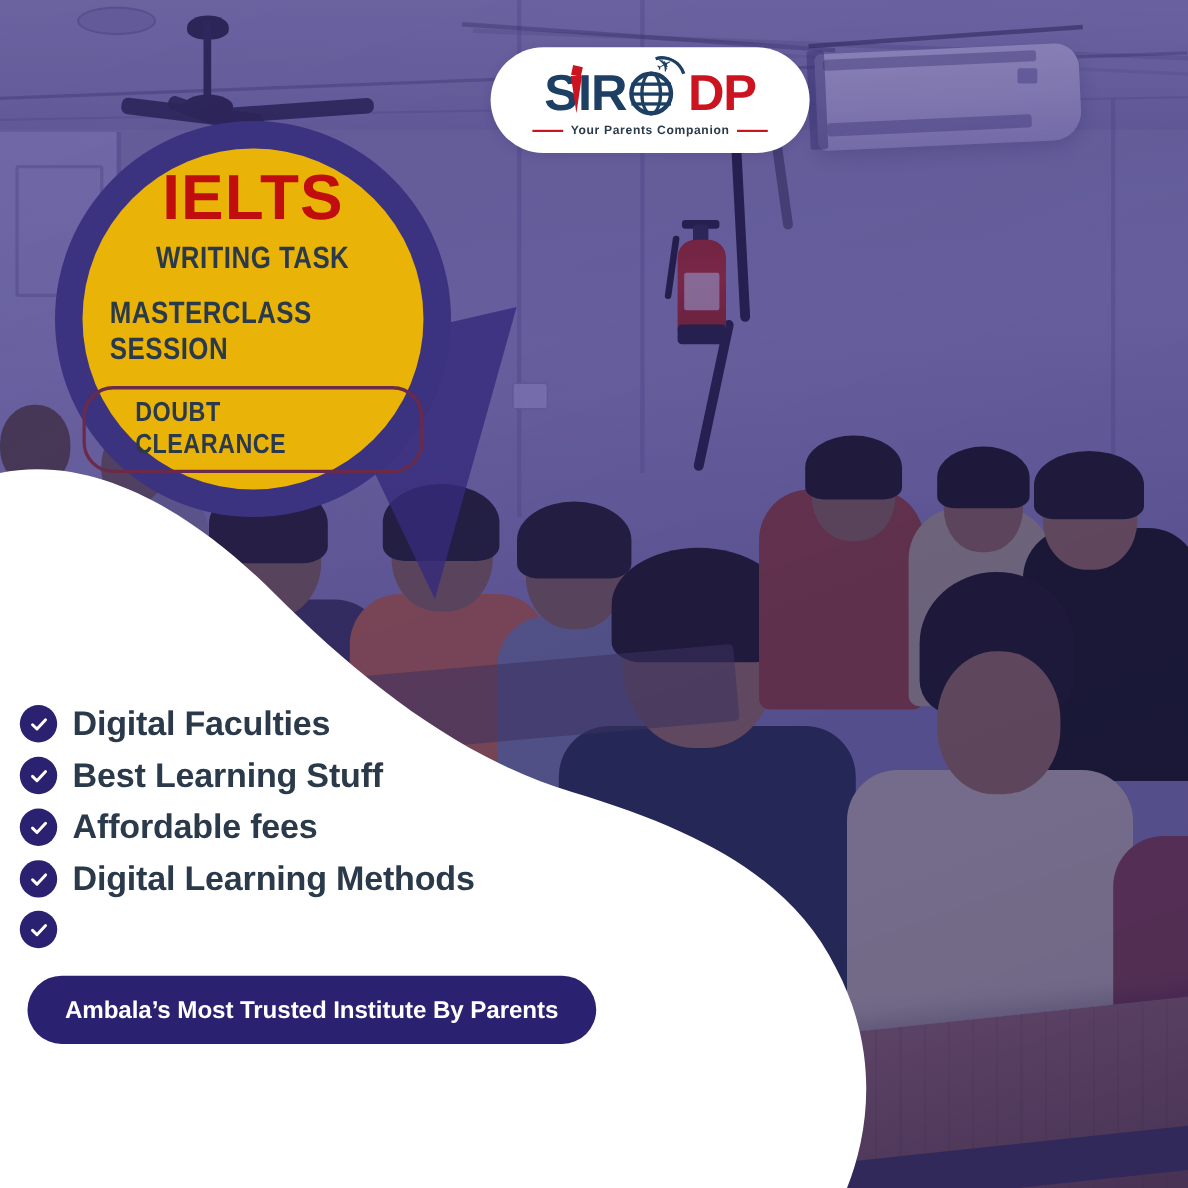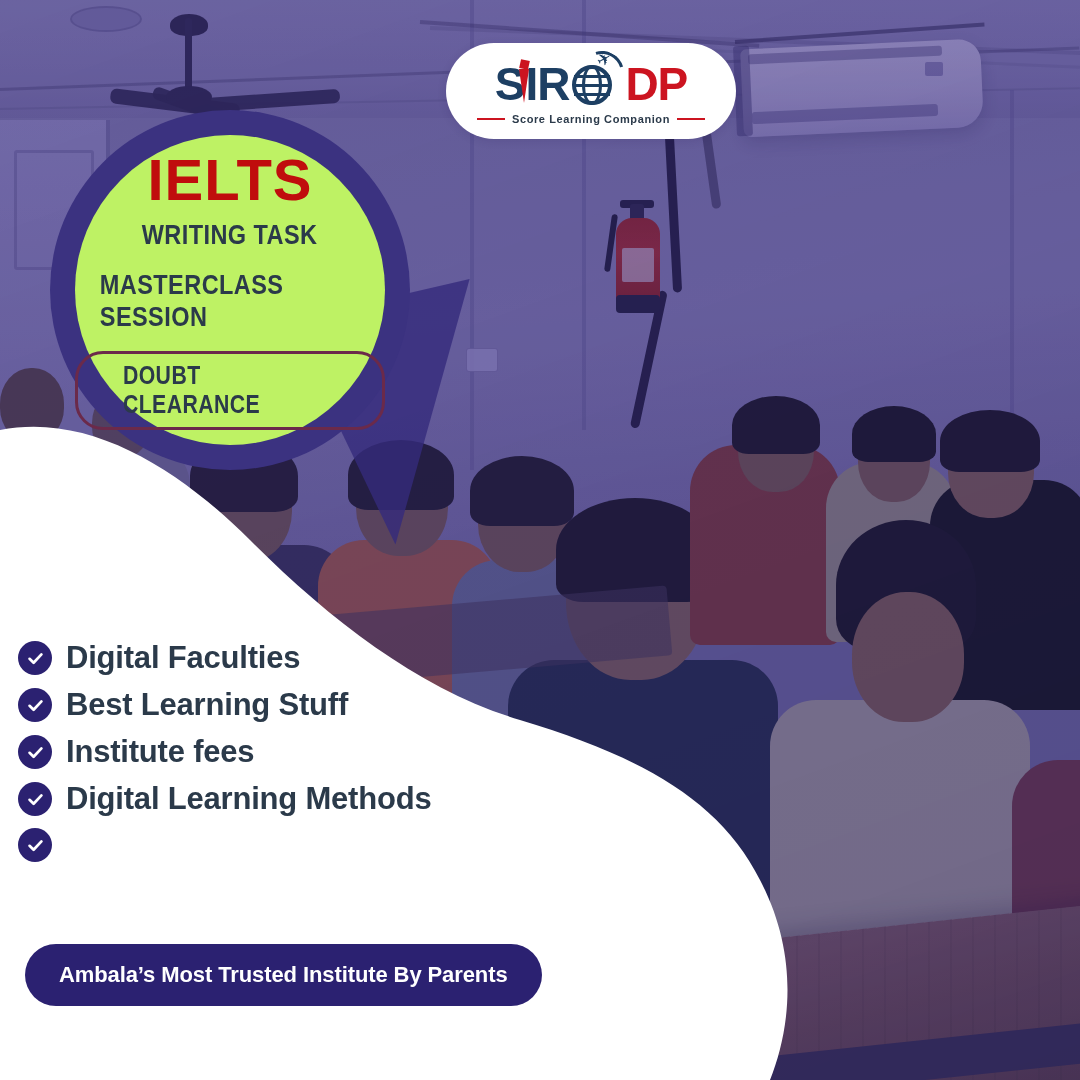--- a/index.html
+++ b/index.html
@@ -105,21 +105,21 @@
     transform-origin:top center;
   }
   .bubble-ring{
     position:absolute;left:50px;top:110px;width:360px;height:360px;
     border-radius:50%;
     background:#3b3280;
   }
   .bubble{
     position:absolute;left:75px;top:135px;width:310px;height:310px;
     border-radius:50%;
-    background:#bef264;
+    background:#eab308;
     display:flex;flex-direction:column;align-items:center;justify-content:center;
     gap:2px;
   }
   .ielts{
     font-size:58px;font-weight:800;color:#c00d0d;letter-spacing:1px;
     line-height:1;margin-bottom:8px;
   }
   .bub-l1,.bub-l2{
     font-family:"Liberation Sans Narrow","Liberation Sans",sans-serif;
     font-weight:700;color:#2b3a4a;letter-spacing:.5px;
@@ -172,21 +172,21 @@
   .feat{display:flex;align-items:center;gap:14px;}
   .tick{
     width:34px;height:34px;border-radius:50%;background:#2b2171;
     display:flex;align-items:center;justify-content:center;flex:none;
   }
   .tick svg{display:block;}
   .feat-txt{font-size:31px;font-weight:700;color:#2b3a4a;letter-spacing:-.2px;white-space:nowrap;}
 
   
   .trust-pill{
-    position:absolute;left:25px;top:944px;
+    position:absolute;left:25px;top:887px;
     background:#2b2171;border-radius:40px;
     padding:18px 34px;
   }
   .trust-txt{font-size:22px;font-weight:700;color:#fff;letter-spacing:-.1px;white-space:nowrap;}
 </style>
 </head>
 <body>
 
 <div class="poster">
 
@@ -312,21 +312,21 @@
         <span class="globe-h gh1"></span>
         <span class="globe-h gh2"></span>
         <span class="globe-h gh3"></span>
         <span class="arc"></span>
         <span class="plane">✈</span>
       </span>
       <span class="lg-dp">DP</span>
     </div>
     <div class="logo-sub">
       <span class="sub-line"></span>
-      <span class="sub-txt">Score Learning Companion</span>
+      <span class="sub-txt">Your Parents Companion</span>
       <span class="sub-line"></span>
     </div>
   </div>
 
   <div class="features">
     <div class="feat">
       <span class="tick">
         <svg width="19" height="19" viewBox="0 0 24 24">
             <path d="M4.5 12.4 L9.6 17.4 L19.5 6.8" fill="none" stroke="#fff" stroke-width="3.4" stroke-linecap="round" stroke-linejoin="round"></path>
           </svg>
@@ -340,21 +340,21 @@
           </svg>
       </span>
       <span class="feat-txt">Best Learning Stuff</span>
     </div>
     <div class="feat">
       <span class="tick">
         <svg width="19" height="19" viewBox="0 0 24 24">
             <path d="M4.5 12.4 L9.6 17.4 L19.5 6.8" fill="none" stroke="#fff" stroke-width="3.4" stroke-linecap="round" stroke-linejoin="round"></path>
           </svg>
       </span>
-      <span class="feat-txt">Institute fees</span>
+      <span class="feat-txt">Affordable fees</span>
     </div>
     <div class="feat">
       <span class="tick">
         <svg width="19" height="19" viewBox="0 0 24 24">
             <path d="M4.5 12.4 L9.6 17.4 L19.5 6.8" fill="none" stroke="#fff" stroke-width="3.4" stroke-linecap="round" stroke-linejoin="round"></path>
           </svg>
       </span>
       <span class="feat-txt"> Digital Learning Methods</span>
     </div>
     <div class="feat">

